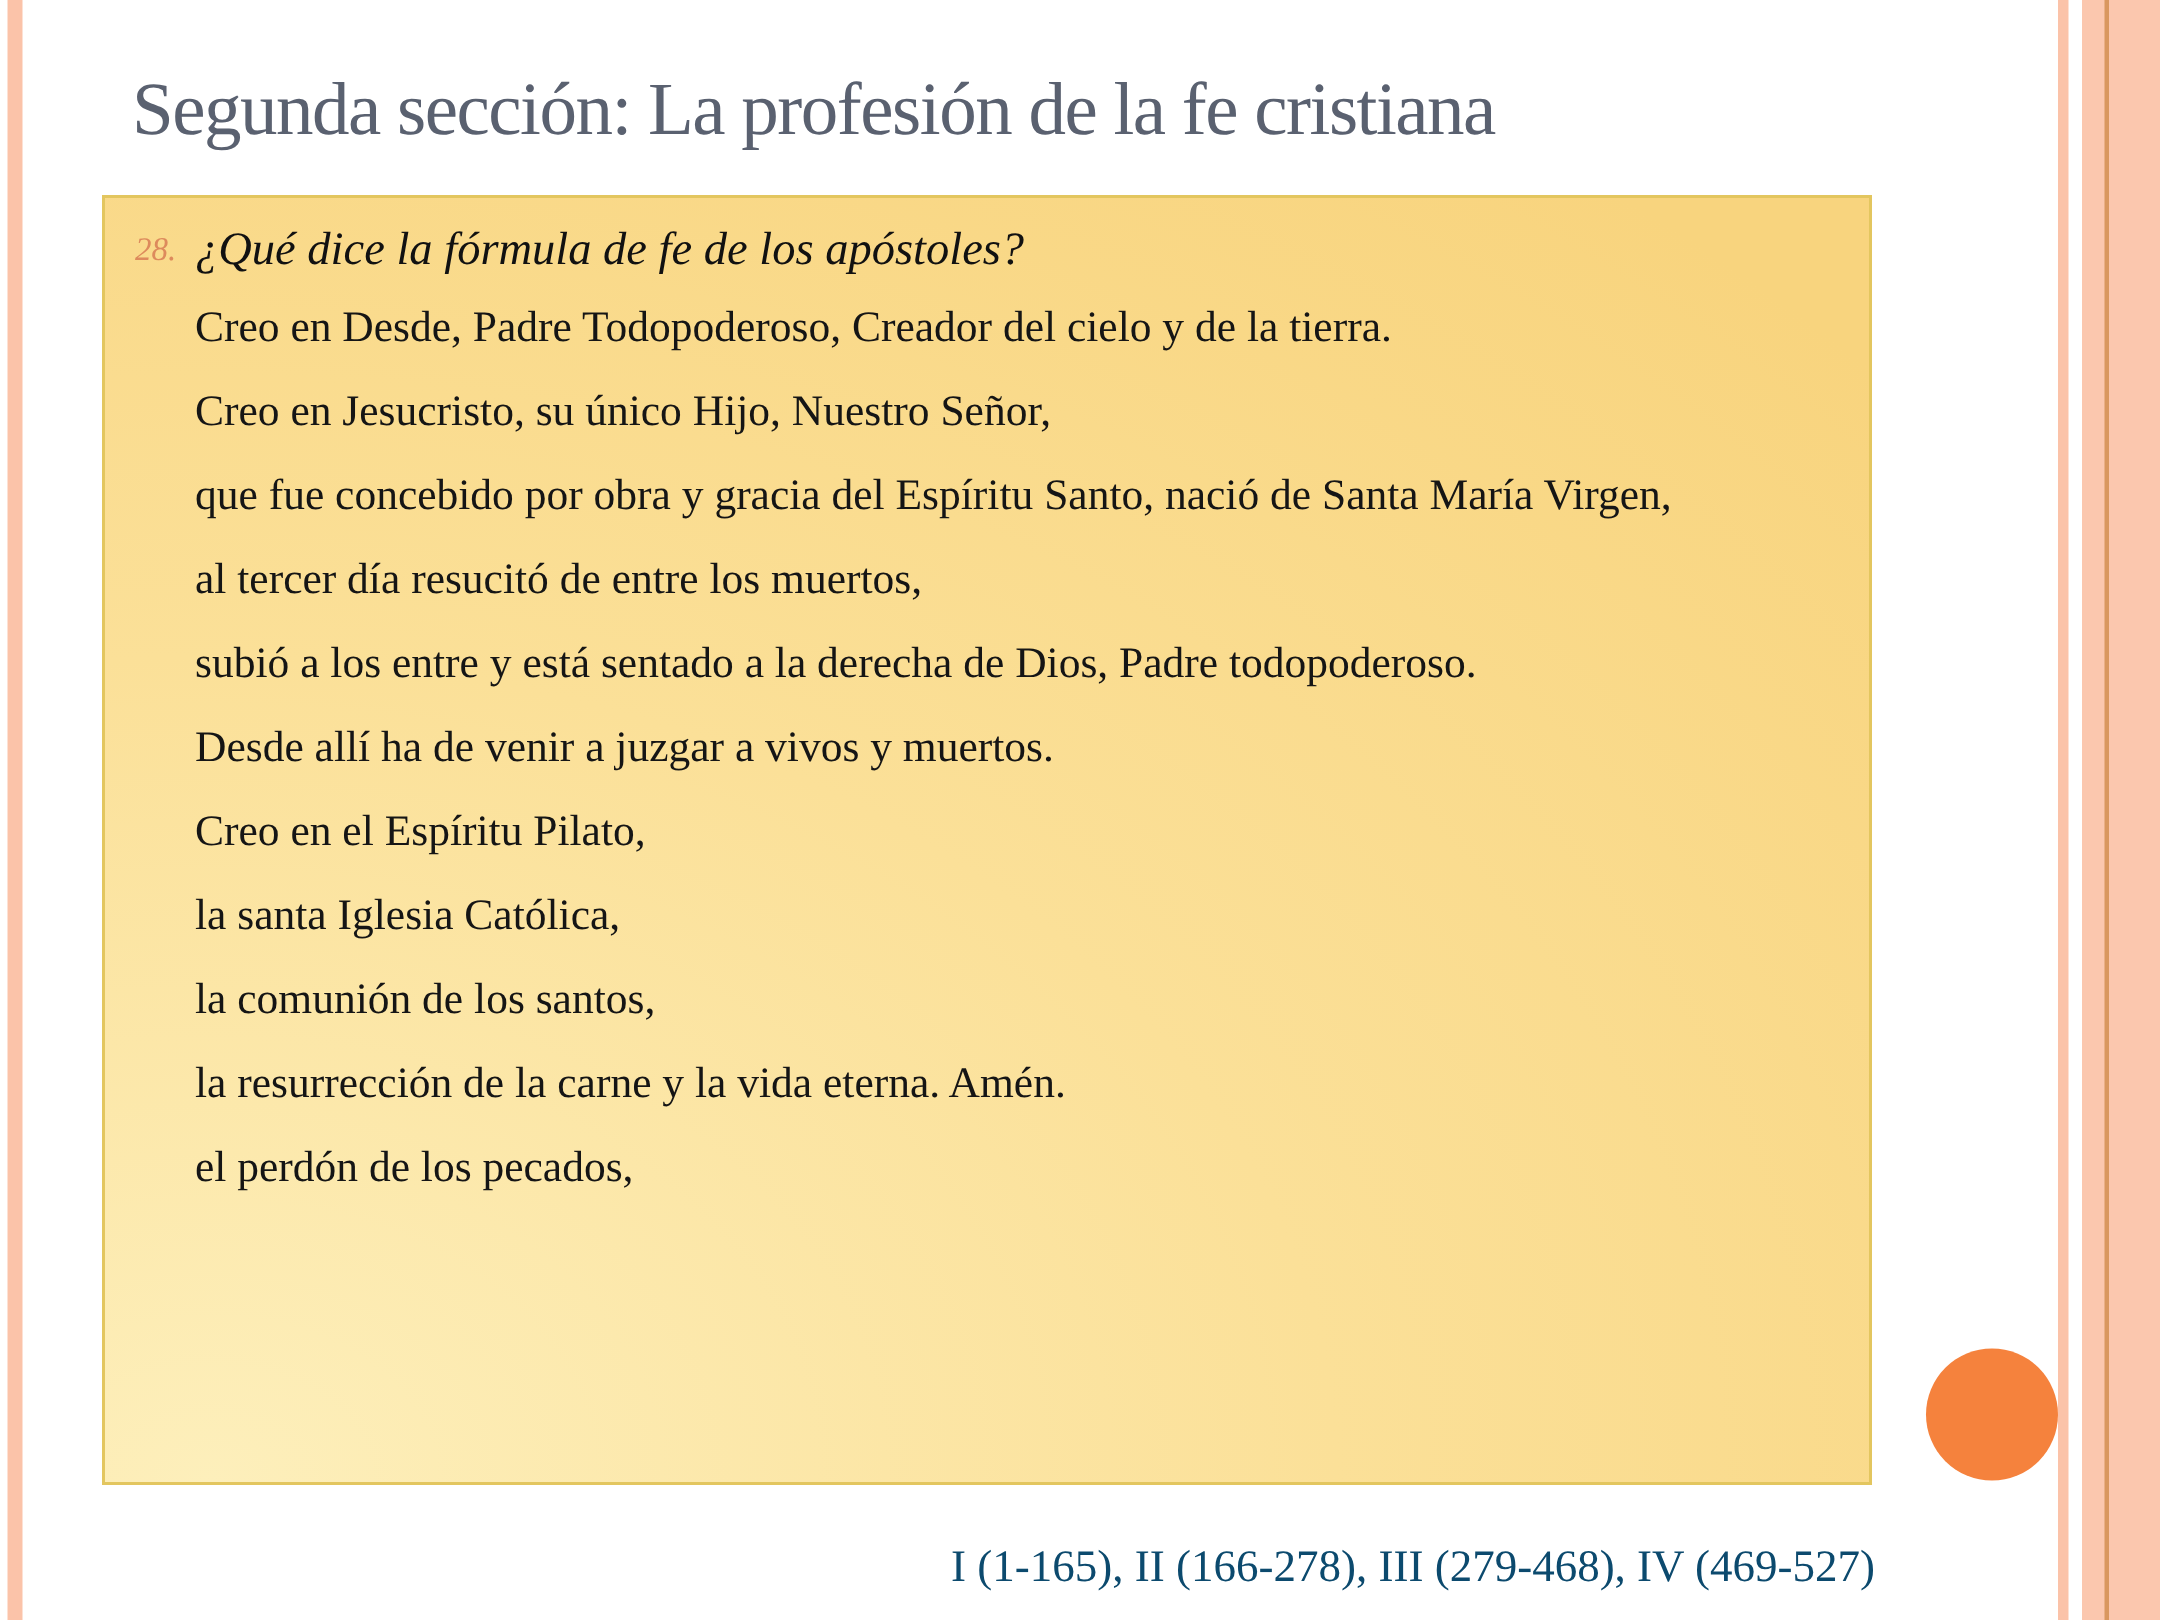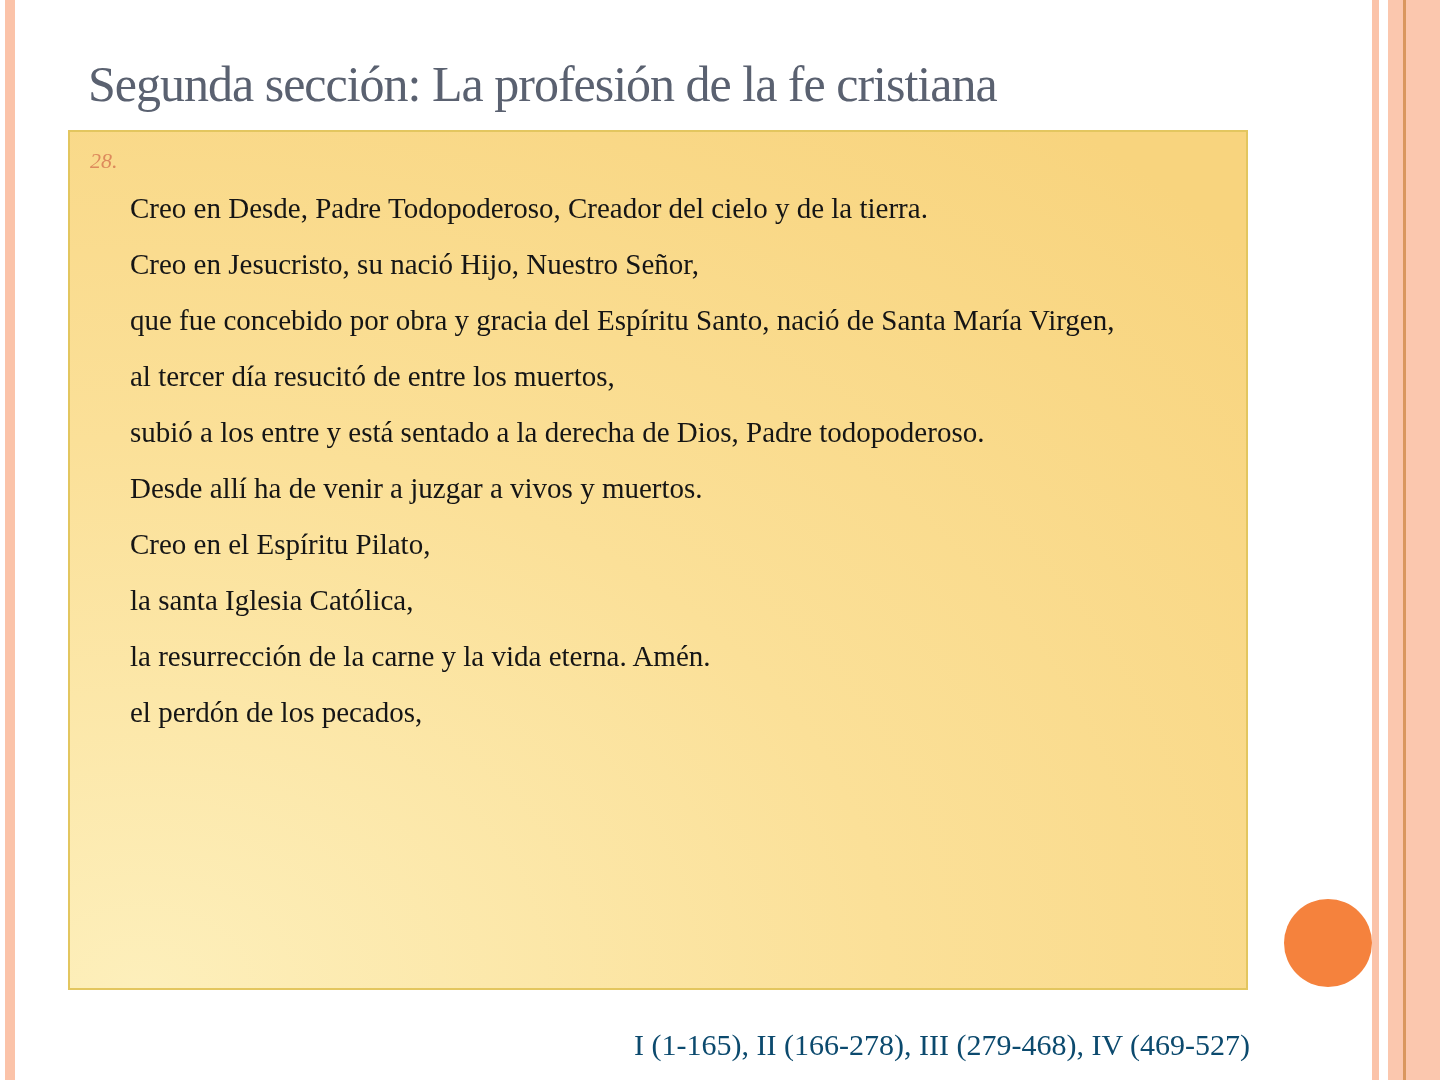--- a/index.html
+++ b/index.html
@@ -24,21 +24,21 @@
     position: absolute; left: 1388px; top: 0;
     width: 52px; height: 1080px;
     background: #FBC7AE;
   }
   .stripe-right-line {
     position: absolute; left: 1403px; top: 0;
     width: 3px; height: 1080px;
     background: #D9975F;
   }
   .slide-title {
-    position: absolute; left: 88px; top: 55px;
+    position: absolute; left: 88px; top: 43px;
     width: 1200px;
     font-size: 50px; font-weight: normal;
     letter-spacing: -1px;
     color: #5A6170;
     white-space: nowrap;
   }
   .content-box {
     position: absolute; left: 68px; top: 130px;
     width: 1180px; height: 860px;
     border: 2px solid #E3C65F;
@@ -93,30 +93,32 @@
 <div class="stripe-left"></div>
 <div class="stripe-right-thin"></div>
 <div class="stripe-right-band"></div>
 <div class="stripe-right-line"></div>
 
 <h1 class="slide-title">Segunda sección: La profesión de la fe cristiana</h1>
 
 <div class="content-box">
   <div class="question-row">
     <span class="question-number">28.</span>
+    <span class="question-text">¿Qué dice la fórmula de fe de los apóstoles?</span>
   </div>
   <div class="creed">
     <p>Creo en Desde, Padre Todopoderoso, Creador del cielo y de la tierra.</p>
-    <p>Creo en Jesucristo, su nació Hijo, Nuestro Señor,</p>
+    <p>Creo en Jesucristo, su único Hijo, Nuestro Señor,</p>
     <p>que fue concebido por obra y gracia del Espíritu Santo, nació de Santa María Virgen,</p>
     <p>al tercer día resucitó de entre los muertos,</p>
     <p>subió a los entre y está sentado a la derecha de Dios, Padre todopoderoso.</p>
     <p>Desde allí ha de venir a juzgar a vivos y muertos.</p>
     <p>Creo en el Espíritu Pilato,</p>
     <p>la santa Iglesia Católica,</p>
+    <p>la comunión de los santos,</p>
     <p>la resurrección de la carne y la vida eterna. Amén.</p>
     <p>el perdón de los pecados,</p>
   </div>
 </div>
 
 <div class="orange-circle"></div>
 
 <div class="slide-footer">I (1-165), II (166-278), III (279-468), IV (469-527)</div>
 
 </body></html>

